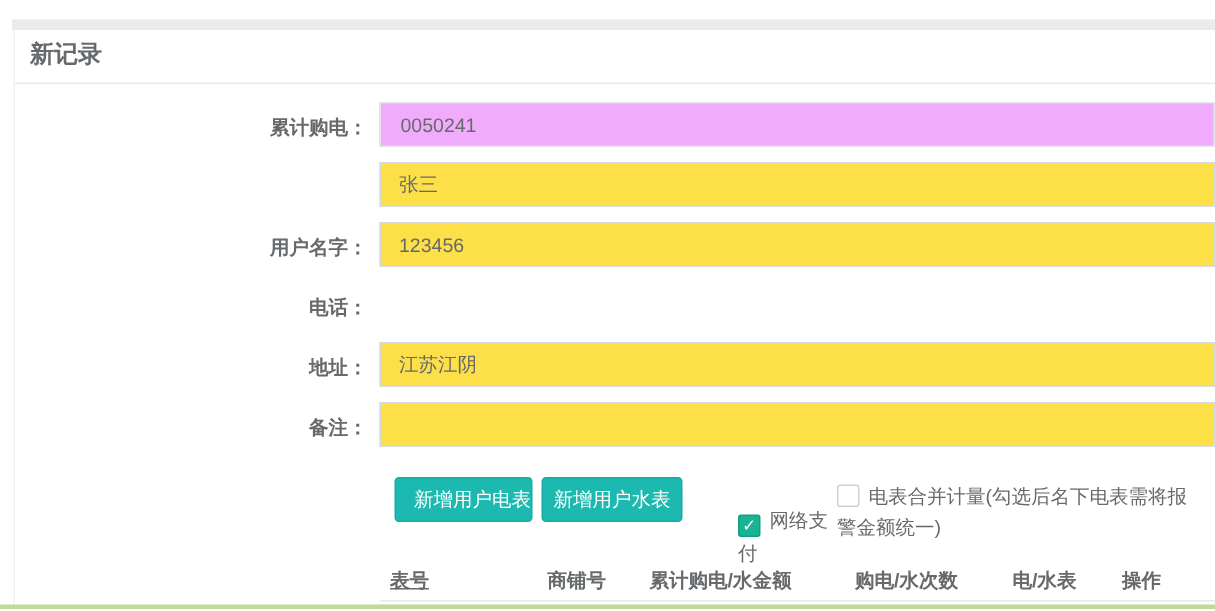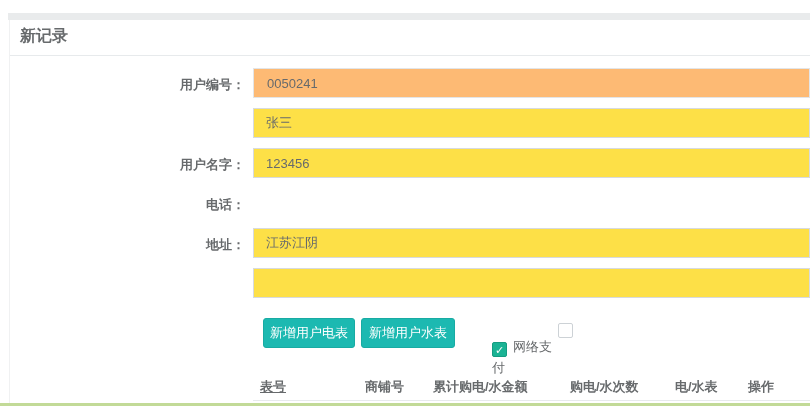--- a/index.html
+++ b/index.html
@@ -32,28 +32,28 @@
     position:absolute; left:0; top:8px; width:245px;
     text-align:right; font-weight:bold; color:#676a6c;
   }
   .form-input {
     position:absolute; left:253px; top:0; width:557px; height:30px;
     border:1px solid #d7dade; background:#fde047; color:#676a6c;
     font-size:13px; padding:0 12px;
     font-family:"Liberation Sans","DejaVu Sans",sans-serif;
     outline:none;
   }
-  .form-input.disabled { background:#fdba74; border-color:#e3e5e7;padding-left:13px; }
+  .form-input.disabled { background:#f0abfc; border-color:#e3e5e7;padding-left:13px; }
   .btn {
     position:absolute; top:318px; height:30px;
     background:#1cb9b1; border:1px solid #18aba3; border-radius:3px;
     color:#ffffff; font-size:13px; cursor:pointer;
     font-family:"Liberation Sans","DejaVu Sans",sans-serif;
   }
-  .btn-emeter { left:263px; width:92px; }
+  .btn-emeter { left:263px; width:92px;text-align:right; }
   .btn-wmeter { left:361px; width:94px; }
   .chk-group { position:absolute; top:320px; line-height:21px; color:#676a6c; }
   .chk-group-net { left:492px; width:66px;margin-top:16px; }
   .chk-group-merge { left:558px; width:240px; }
   .chkbox {
     display:inline-block; width:15px; height:15px; vertical-align:-3px;
     margin-right:6px; border-radius:2px; text-align:center;
     line-height:15px; font-size:11px; cursor:pointer;
   }
   .chkbox.checked { background:#1ab394; border:1px solid #159c81; color:#ffffff; }
@@ -73,21 +73,21 @@
 </head>
 <body>
 
 <div class="top-strip"></div>
 <div class="panel-left-edge"></div>
 
 <div class="panel-title">新记录</div>
 <div class="title-divider"></div>
 
 <div class="form-row" style="top:68px;">
-  <span class="form-label">用户编号：</span>
+  <span class="form-label">累计购电：</span>
   <input class="form-input disabled" disabled="" value="0050241" style="">
 </div>
 
 <div class="form-row" style="top:108px;">
   <input class="form-input" value="张三" style="">
 </div>
 
 <div class="form-row" style="top:148px;">
   <span class="form-label">用户名字：</span>
   <input class="form-input" value="123456" style="">
@@ -96,29 +96,30 @@
 <div class="form-row" style="top:188px;">
   <span class="form-label">电话：</span>
 </div>
 
 <div class="form-row" style="top:228px;">
   <span class="form-label">地址：</span>
   <input class="form-input" value="江苏江阴" style="">
 </div>
 
 <div class="form-row" style="top:268px;">
+  <span class="form-label">备注：</span>
   <input class="form-input" value="" style="">
 </div>
 
 <button class="btn btn-emeter">新增用户电表</button>
 <button class="btn btn-wmeter">新增用户水表</button>
 
 <div class="chk-group chk-group-net"><span class="chkbox checked"><span>✓</span></span><span>网络支付</span></div>
 
-<div class="chk-group chk-group-merge"><span class="chkbox unchecked"></span></div>
+<div class="chk-group chk-group-merge"><span class="chkbox unchecked"></span><span>电表合并计量(勾选后名下电表需将报警金额统一)</span></div>
 
 <span class="table-header th-0">表号</span>
 <span class="table-header th-1">商铺号</span>
 <span class="table-header th-2">累计购电/水金额</span>
 <span class="table-header th-3">购电/水次数</span>
 <span class="table-header th-4">电/水表</span>
 <span class="table-header th-5">操作</span>
 
 <div class="header-underline"></div>
 <div class="bottom-green-line"></div>

